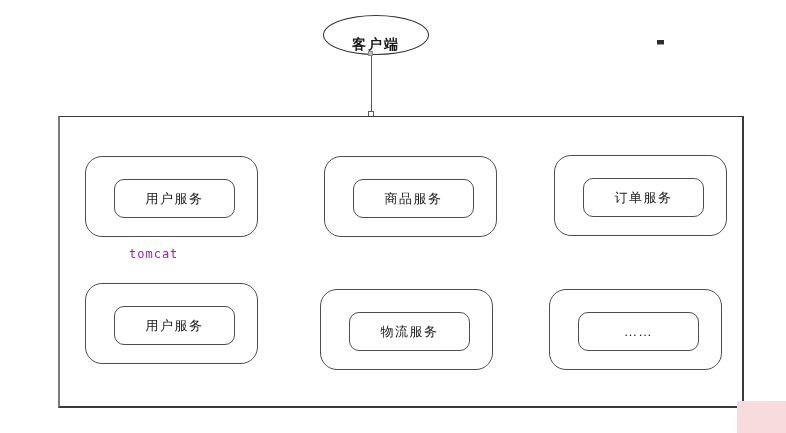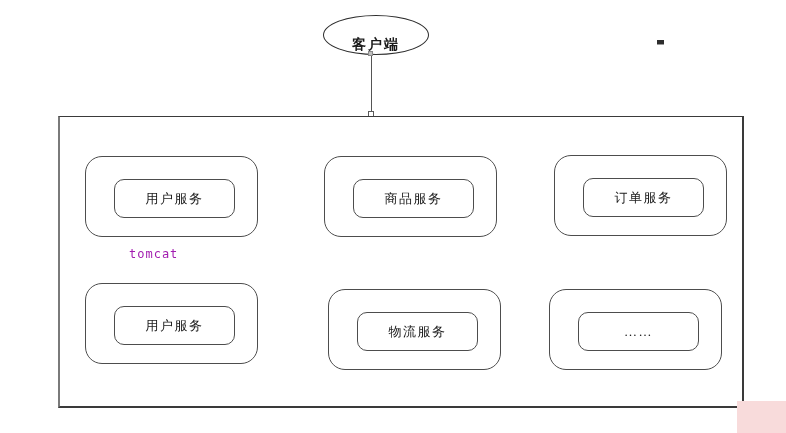--- a/index.html
+++ b/index.html
@@ -90,21 +90,21 @@
     width: 171px;
     height: 79px;
     border: 1px solid #4d4d4d;
     border-radius: 17px;
     background: #ffffff;
   }
   .g1 { left: 25px;  top: 39px;  }
   .g2 { left: 264px; top: 39px;  }
   .g3 { left: 494px; top: 38px;  }
   .g4 { left: 25px;  top: 166px; }
-  .g5 { left: 268px; top: 172px; }
+  .g5 { left: 260px; top: 172px; }
   .g6 { left: 489px; top: 172px; }
 
   
   .inner {
     position: absolute;
     left: 28px;
     top: 22px;
     width: 119px;
     height: 37px;
     border: 1px solid #4d4d4d;

